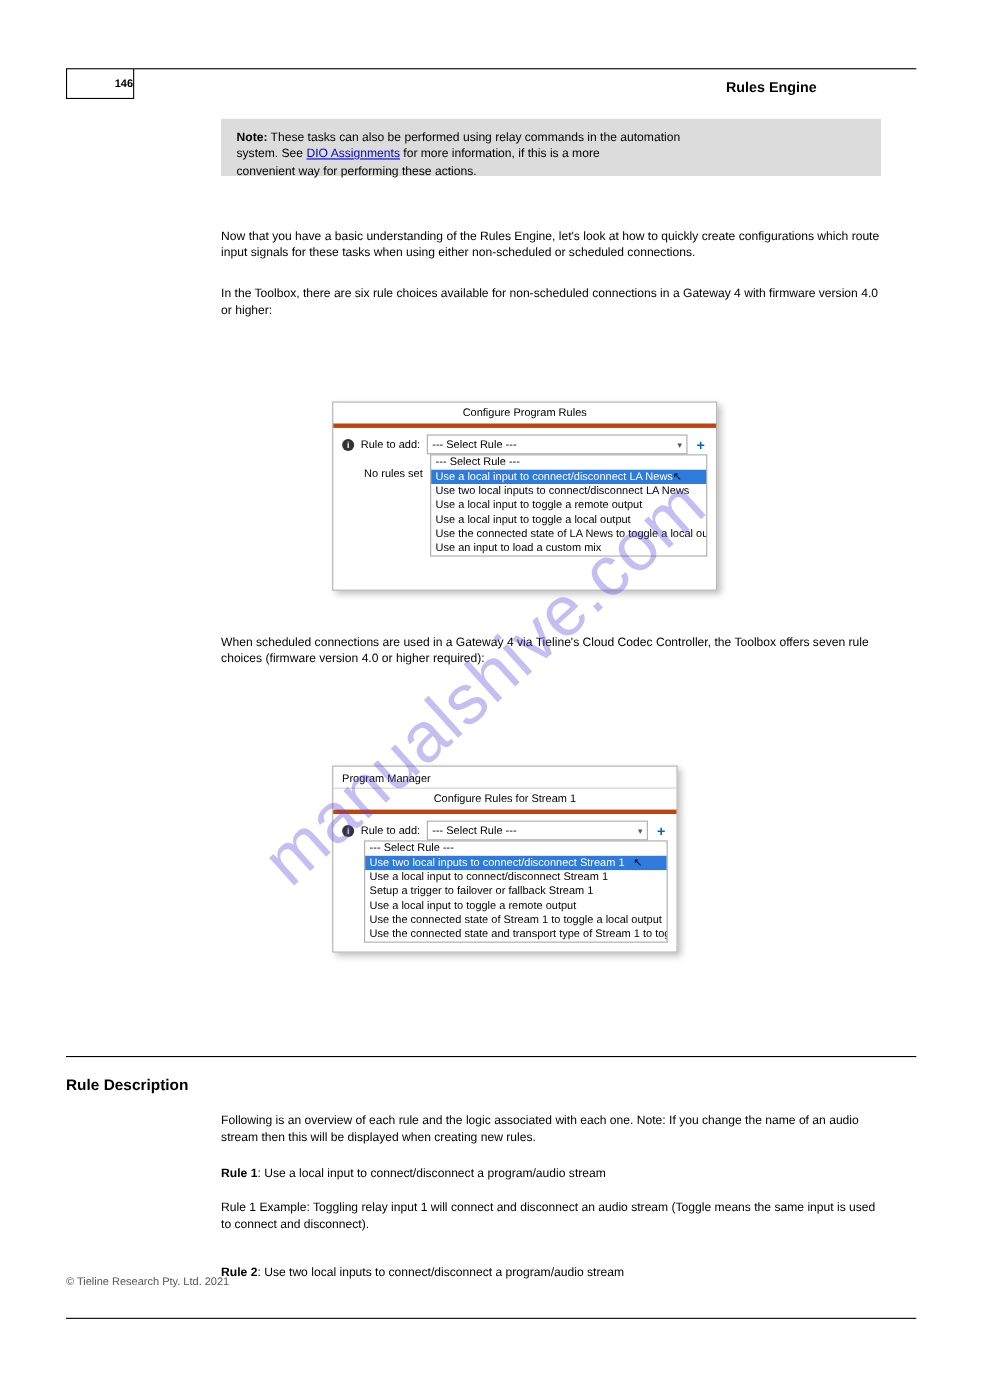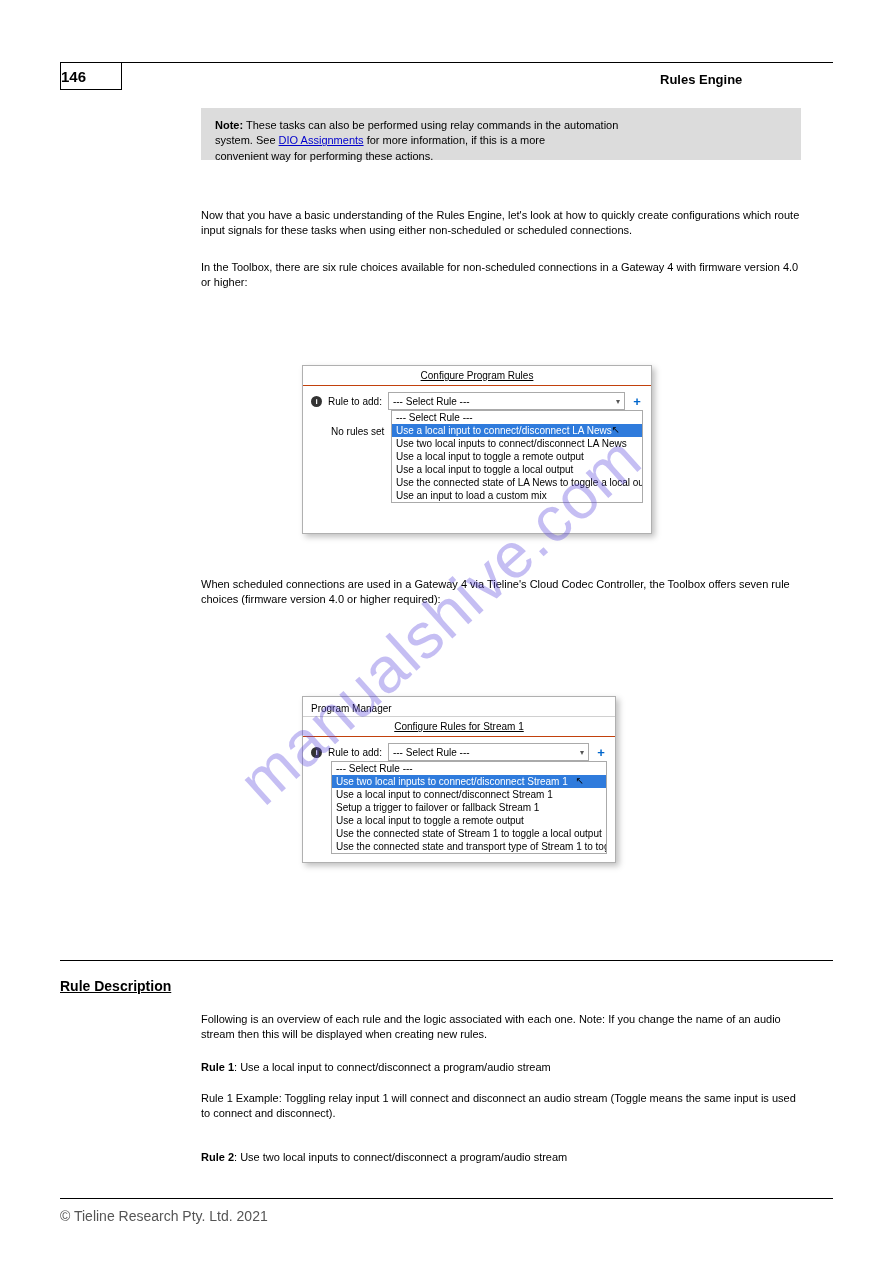--- a/index.html
+++ b/index.html
@@ -13,22 +13,22 @@
   }
   .page-num-box {
     position: absolute;
     top: 62px;
     left: 60px;
     width: 62px;
     height: 28px;
     border: 1px solid #000;
     display: flex;
     align-items: center;
-    justify-content: flex-start;
-    font-size: 15px;
+    justify-content: flex-end;
+    font-size: 10px;
     font-weight: bold;
   }
   .header-line {
     position: absolute;
     top: 62px;
     left: 122px;
     width: 711px;
     border-top: 1px solid #000;
   }
   .header-title {
@@ -67,55 +67,54 @@
     width: 773px;
     border-top: 1px solid #000;
   }
   .rule1 { top: 960px; }
   .section-hd {
     position: absolute;
     left: 60px;
     font-size: 14px;
     font-weight: bold;
   }
-  .hd1 { top: 978px; text-decoration: underline; }
+  .hd1 { top: 978px; }
   .p4 { top: 1012px; }
   .p5 { top: 1060px; }
   .p6 { top: 1150px; }
   .footer-rule {
     position: absolute;
     left: 60px;
     width: 773px;
     top: 1198px;
     border-top: 1px solid #000;
   }
   .footer-text {
     position: absolute;
     left: 60px;
-    top: 1208px;
-    font-size: 14px;
+    top: 1160px;
+    font-size: 10px;
     color: #555;
   }
 
   .figure {
     position: absolute;
     left: 302px;
     border: 1px solid #b0b0b0;
     background: #fff;
     box-shadow: 3px 3px 6px rgba(0,0,0,0.25);
     font-size: 10px;
   }
   .fig1 { top: 365px; width: 350px; }
   .fig2 { top: 696px; width: 314px; }
   .fig-title {
     text-align: center;
     padding: 4px 0;
-    border-bottom: 1px solid #c2410c;
-    font-size: 10px;
-    text-decoration: underline;
+    border-bottom: 4px solid #c2410c;
+    font-size: 10px;
   }
   .fig-row {
     display: flex;
     align-items: center;
     padding: 6px 8px;
     gap: 6px;
   }
   .info-dot {
     width: 11px; height: 11px;
     background: #333;

